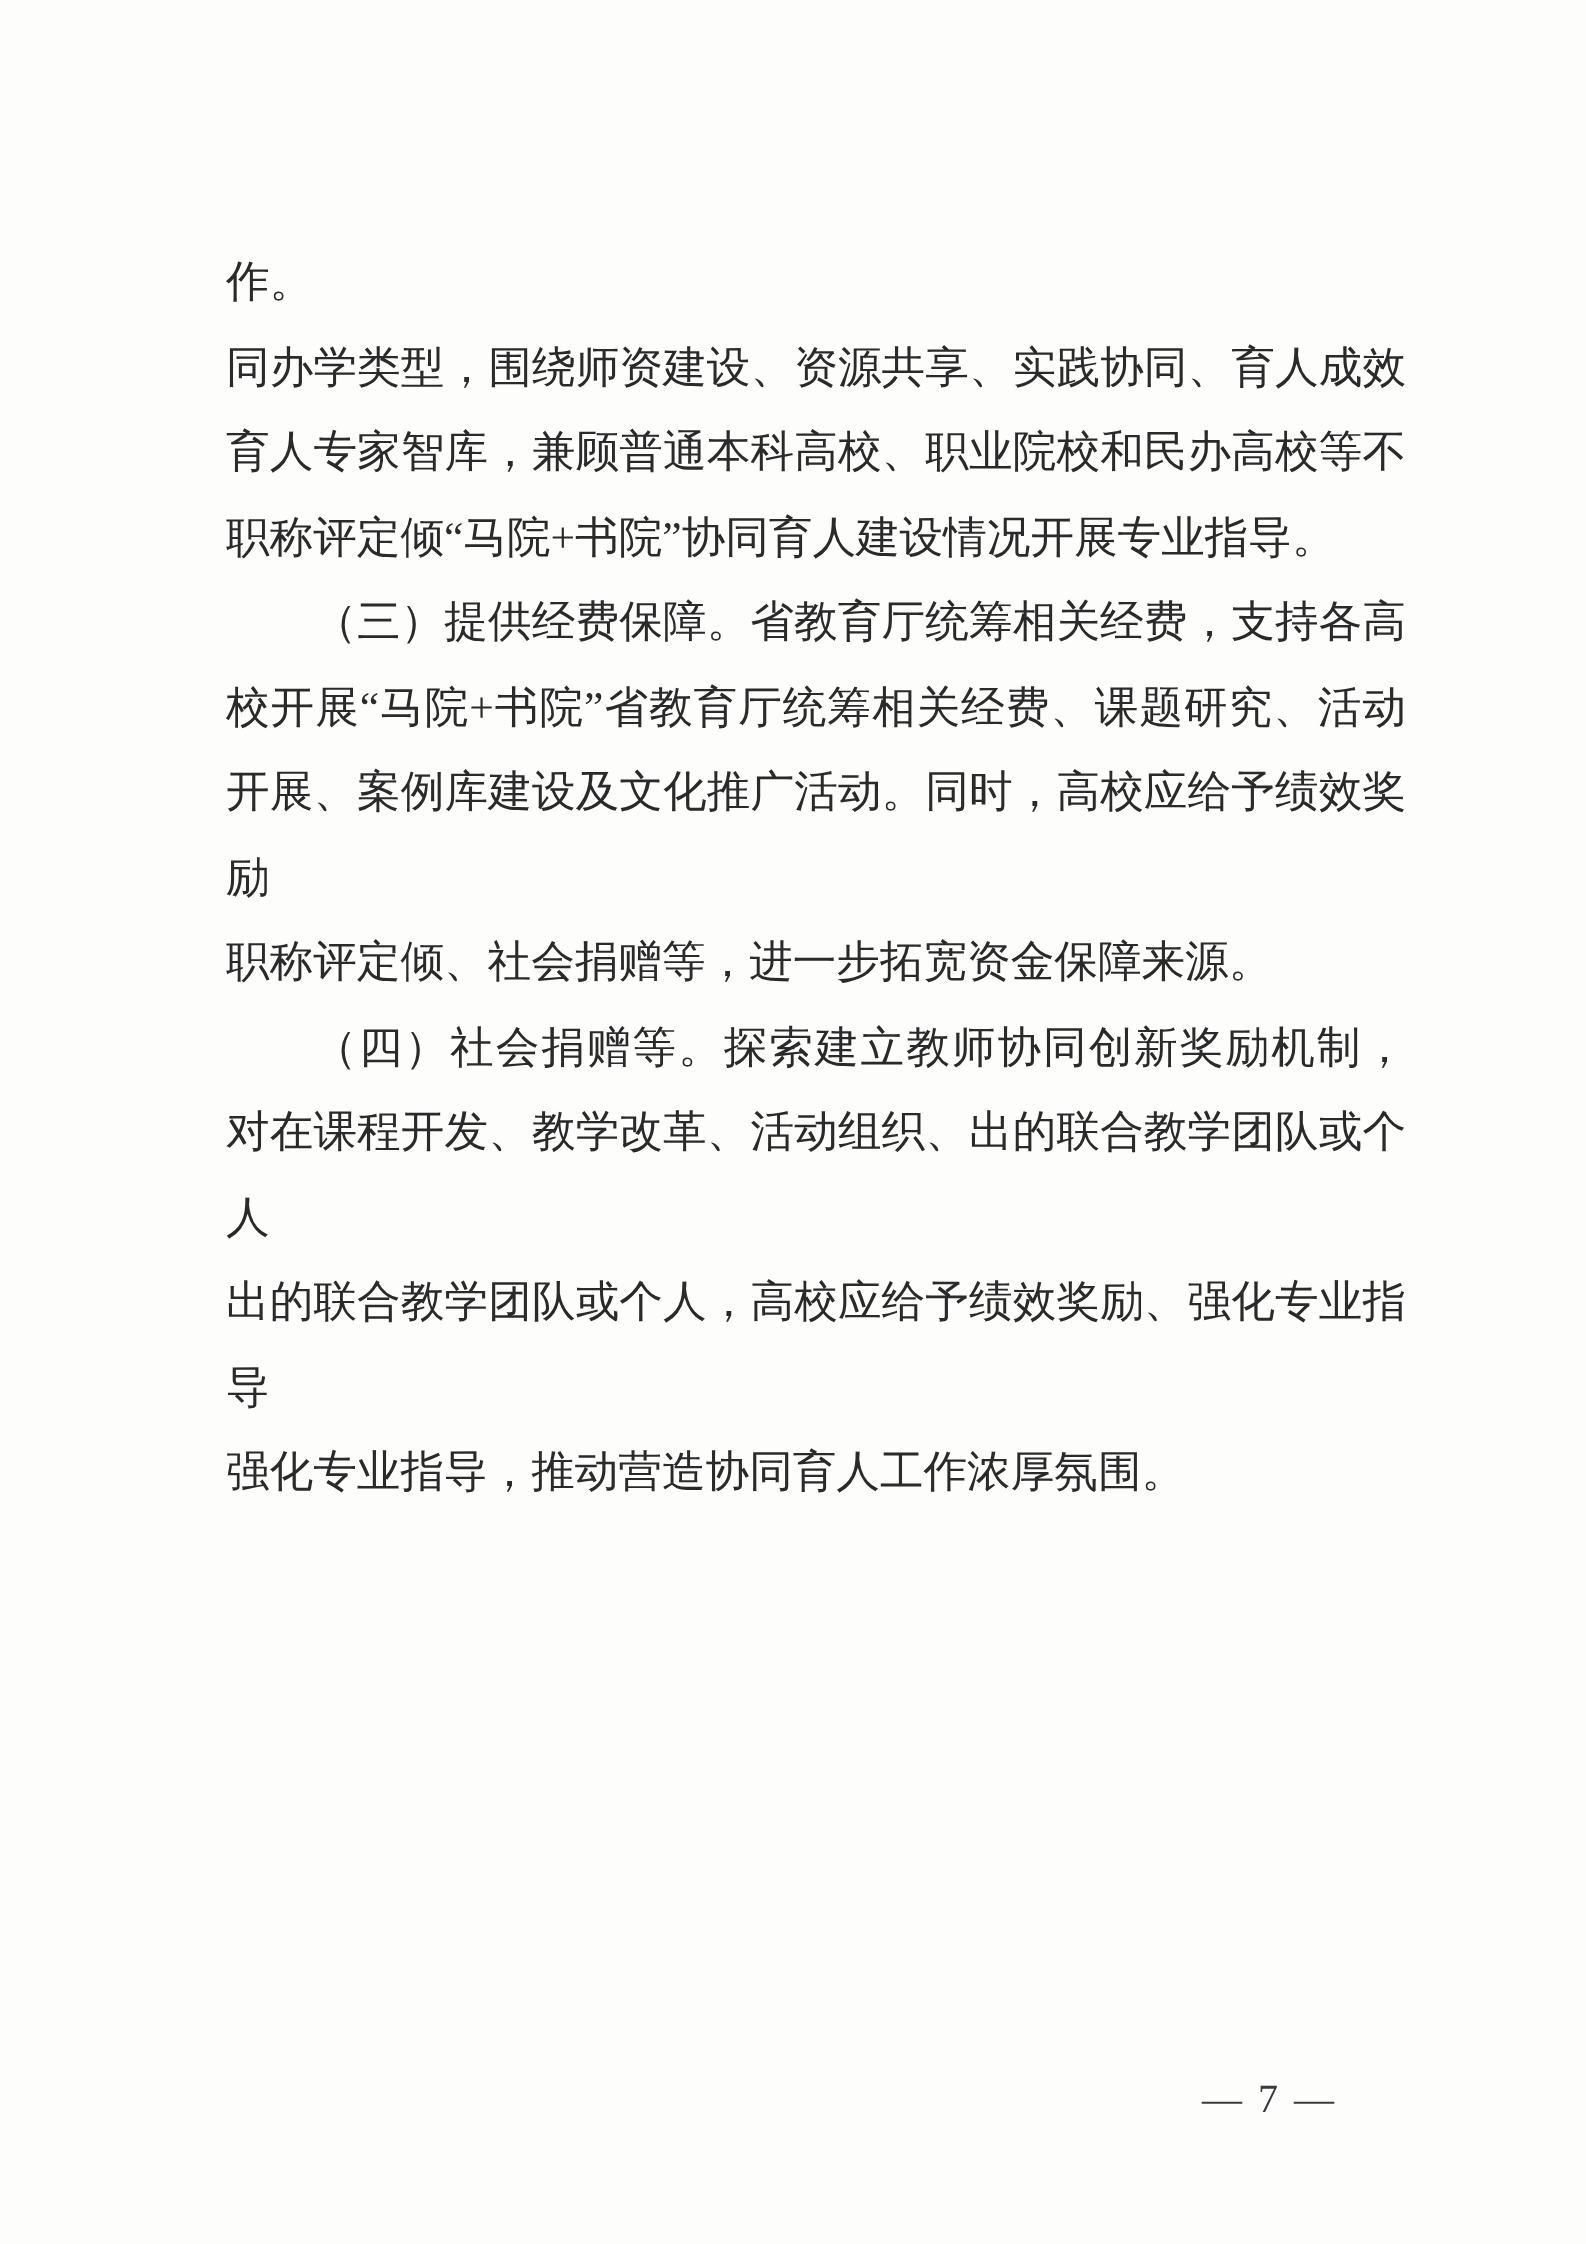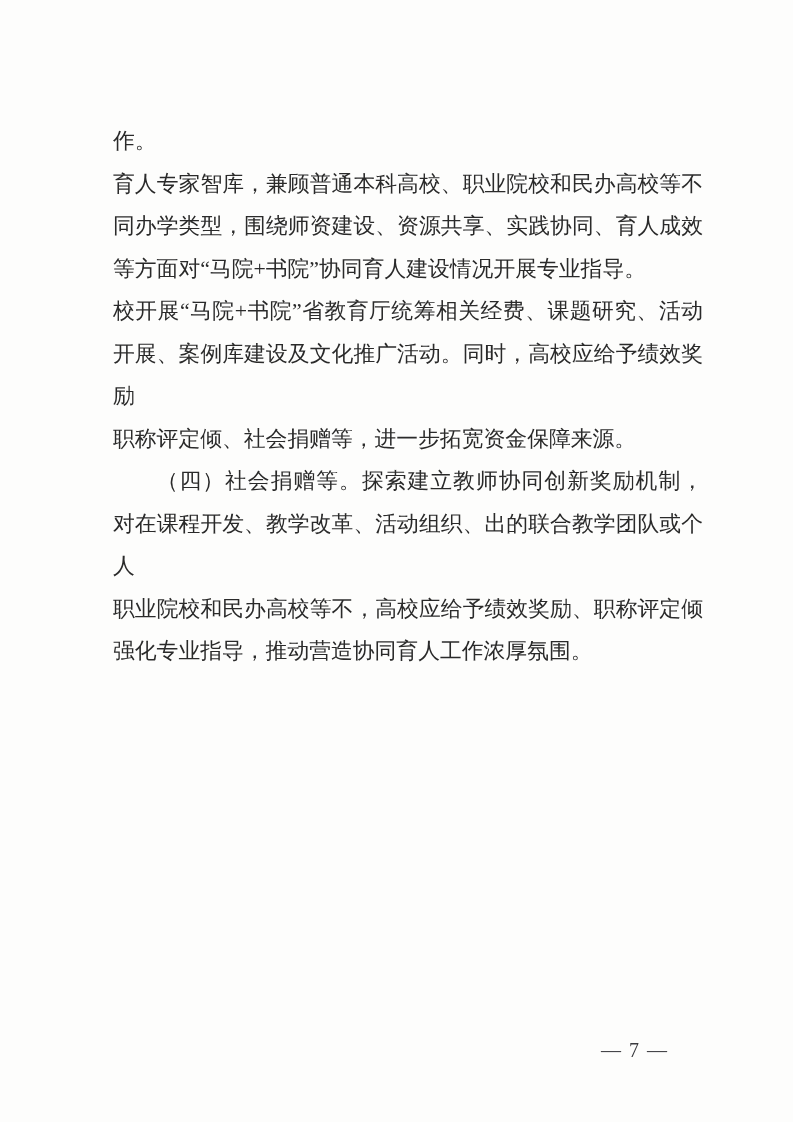--- a/index.html
+++ b/index.html
@@ -56,35 +56,36 @@
 
 <div class="page">
 
   <div class="body-text">
 
     <div class="para">
       <div class="line end">作。</div>
     </div>
 
     <div class="para">
+      <div class="line full">同办学类型，围绕师资建设、资源共享、实践协同、育人成效</div>
       <div class="line full">育人专家智库，兼顾普通本科高校、职业院校和民办高校等不</div>
-      <div class="line full">同办学类型，围绕师资建设、资源共享、实践协同、育人成效</div>
-      <div class="line end">等方面对“马院+书院”协同育人建设情况开展专业指导。</div>
+      <div class="line end">职称评定倾“马院+书院”协同育人建设情况开展专业指导。</div>
     </div>
 
     <div class="para">
+      <div class="line full first">（三）提供经费保障。省教育厅统筹相关经费，支持各高</div>
       <div class="line full">校开展“马院+书院”省教育厅统筹相关经费、课题研究、活动</div>
       <div class="line full">开展、案例库建设及文化推广活动。同时，高校应给予绩效奖励</div>
       <div class="line end">职称评定倾、社会捐赠等，进一步拓宽资金保障来源。</div>
     </div>
 
     <div class="para">
       <div class="line full first">（四）社会捐赠等。探索建立教师协同创新奖励机制，</div>
       <div class="line full">对在课程开发、教学改革、活动组织、出的联合教学团队或个人</div>
-      <div class="line full">职业院校和民办高校等不，高校应给予绩效奖励、职称评定倾</div>
+      <div class="line full">出的联合教学团队或个人，高校应给予绩效奖励、强化专业指导</div>
       <div class="line end">强化专业指导，推动营造协同育人工作浓厚氛围。</div>
     </div>
 
   </div>
 
   <div class="page-number">— 7 —</div>
 
 </div>
 
 </body></html>

